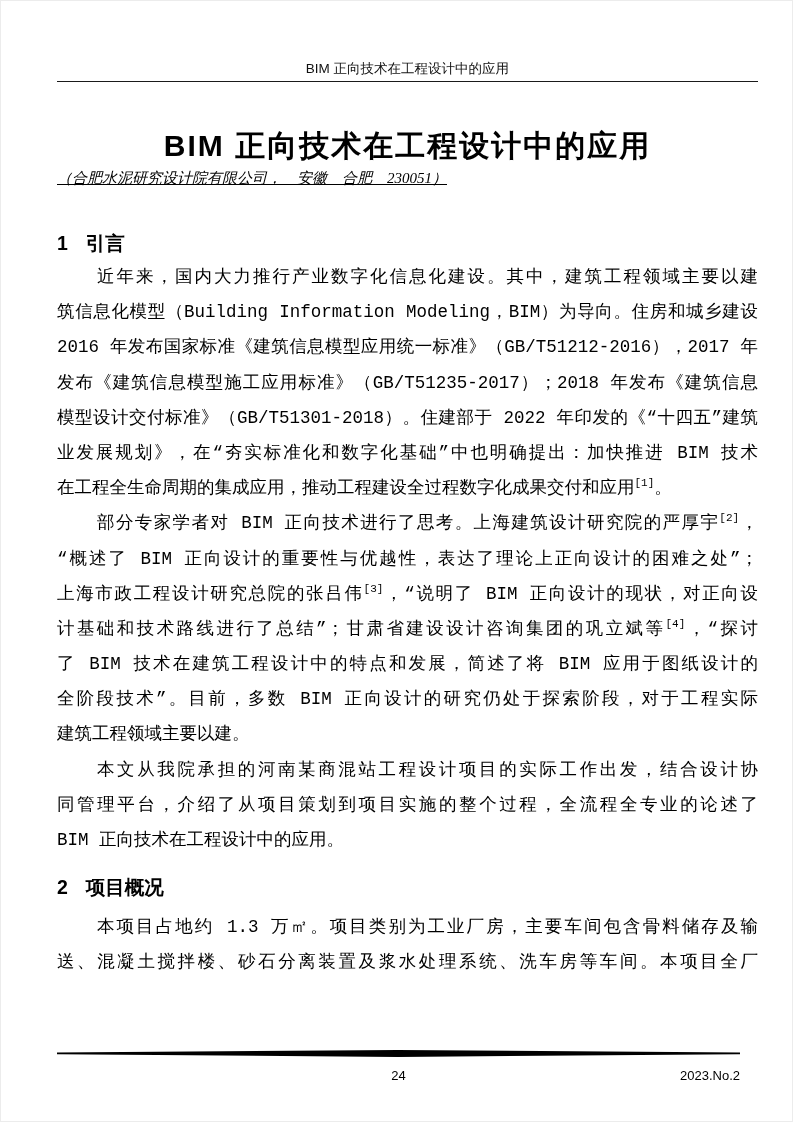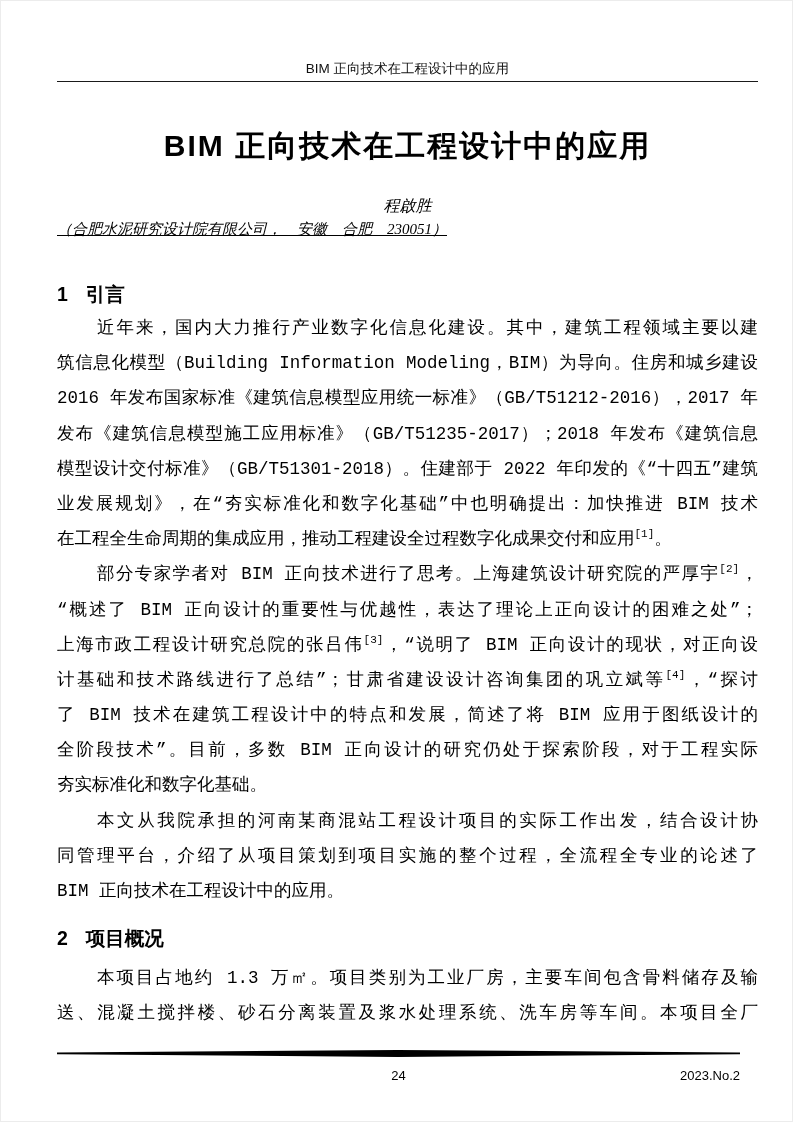--- a/index.html
+++ b/index.html
@@ -97,21 +97,20 @@
 </style>
 </head>
 <body>
 
 <div class="page">
 
   <div class="running-header">BIM 正向技术在工程设计中的应用</div>
 
   <div class="article-title">BIM 正向技术在工程设计中的应用</div>
 
-  <div class="article-author">程啟胜</div>
 
   <div class="article-affiliation">（合肥水泥研究设计院有限公司，　安徽　合肥　230051）</div>
 
   <div id="sections-root">
       <div class="section-heading first"><span class="heading-number">1</span><span>引言</span></div>
       <div class="para">
         <div class="line indent">近年来，国内大力推行产业数字化信息化建设。其中，建筑工程领域主要以建</div>
         <div class="line">筑信息化模型（Building Information Modeling，BIM）为导向。住房和城乡建设部</div>
         <div class="line">2016 年发布国家标准《建筑信息模型应用统一标准》（GB/T51212-2016），2017 年</div>
         <div class="line">发布《建筑信息模型施工应用标准》（GB/T51235-2017）；2018 年发布《建筑信息</div>
@@ -119,21 +118,21 @@
         <div class="line">业发展规划》，在“夯实标准化和数字化基础”中也明确提出：加快推进 BIM 技术</div>
         <div class="line final">在工程全生命周期的集成应用，推动工程建设全过程数字化成果交付和应用<sup class="ref">[1]</sup>。</div>
       </div>
       <div class="para">
         <div class="line indent">部分专家学者对 BIM 正向技术进行了思考。上海建筑设计研究院的严厚宇<sup class="ref">[2]</sup>，</div>
         <div class="line">“概述了 BIM 正向设计的重要性与优越性，表达了理论上正向设计的困难之处”；</div>
         <div class="line">上海市政工程设计研究总院的张吕伟<sup class="ref">[3]</sup>，“说明了 BIM 正向设计的现状，对正向设</div>
         <div class="line">计基础和技术路线进行了总结”；甘肃省建设设计咨询集团的巩立斌等<sup class="ref">[4]</sup>，“探讨</div>
         <div class="line">了 BIM 技术在建筑工程设计中的特点和发展，简述了将 BIM 应用于图纸设计的</div>
         <div class="line">全阶段技术”。目前，多数 BIM 正向设计的研究仍处于探索阶段，对于工程实际</div>
-        <div class="line final">夯实标准化和数字化基础。</div>
+        <div class="line final">建筑工程领域主要以建。</div>
       </div>
       <div class="para">
         <div class="line indent">本文从我院承担的河南某商混站工程设计项目的实际工作出发，结合设计协</div>
         <div class="line">同管理平台，介绍了从项目策划到项目实施的整个过程，全流程全专业的论述了</div>
         <div class="line final">BIM 正向技术在工程设计中的应用。</div>
       </div>
       <div class="section-heading"><span class="heading-number">2</span><span>项目概况</span></div>
       <div class="para gap-top">
         <div class="line indent">本项目占地约 1.3 万㎡。项目类别为工业厂房，主要车间包含骨料储存及输</div>
         <div class="line">送、混凝土搅拌楼、砂石分离装置及浆水处理系统、洗车房等车间。本项目全厂</div>

